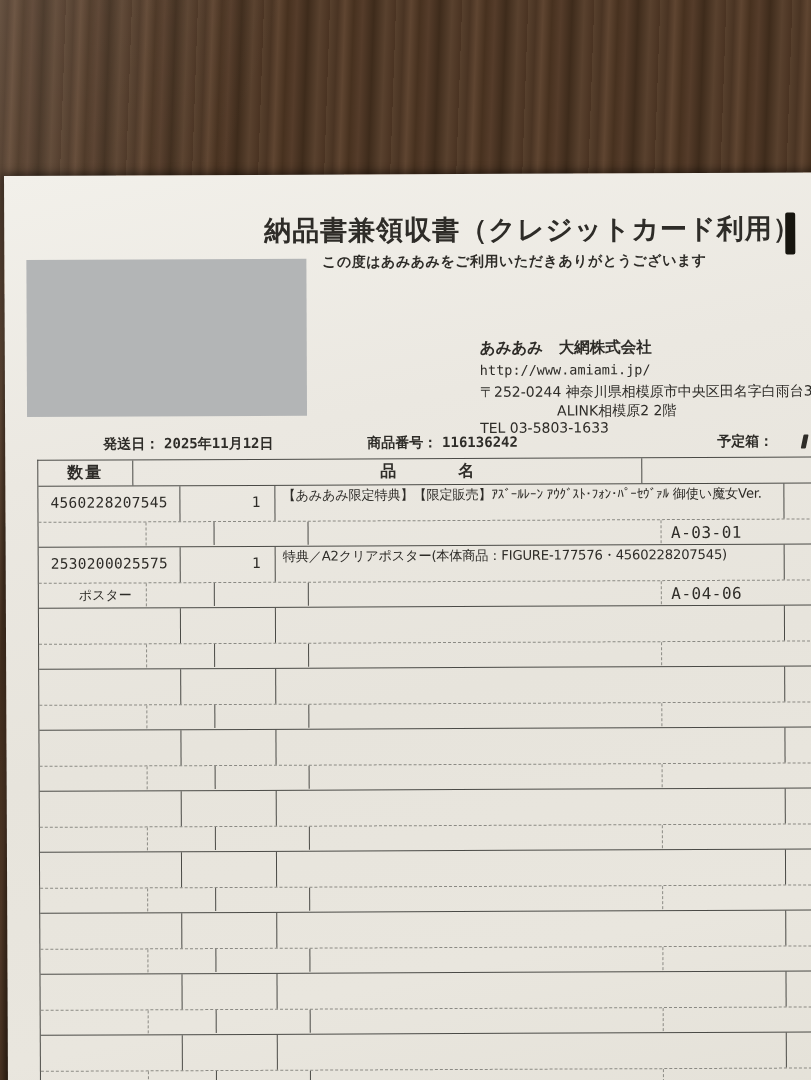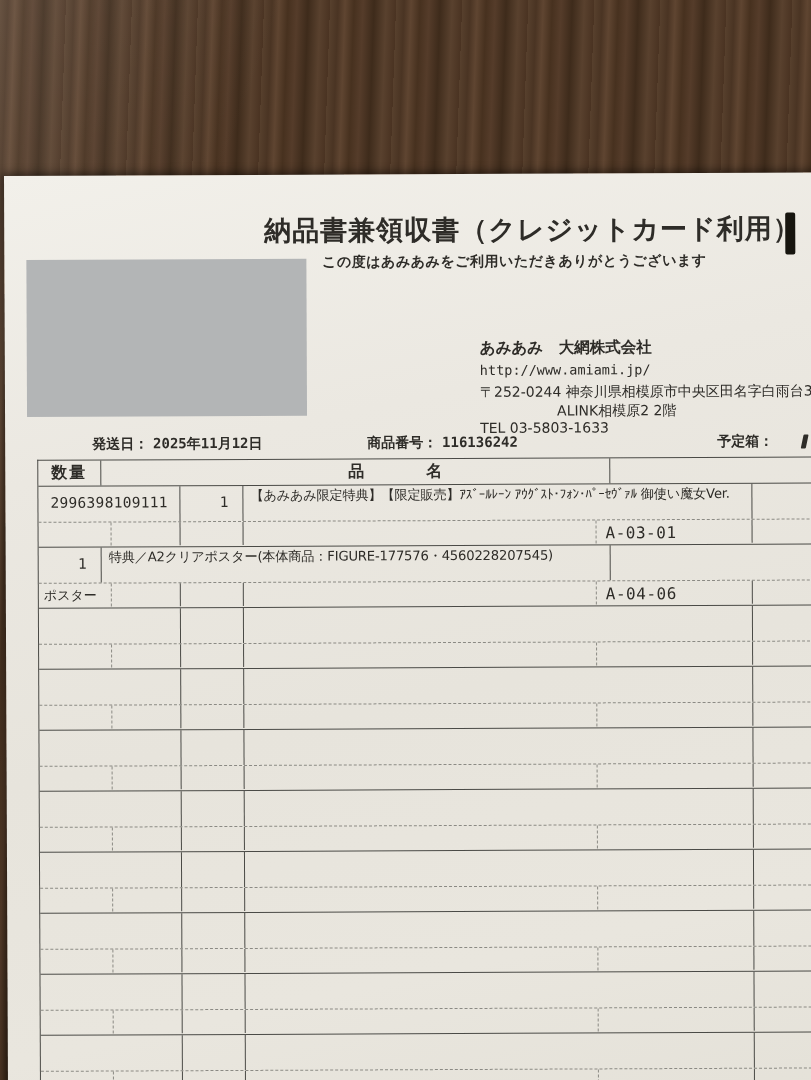--- a/index.html
+++ b/index.html
@@ -38,49 +38,49 @@
   }
   .seller{
     position:absolute;left:475px;top:163px;font-size:14px;line-height:22px;
     white-space:nowrap;font-weight:500;
   }
   .seller .name{font-size:15.5px;font-weight:600;}
   .seller .mono{font-family:"DejaVu Sans Mono",monospace;font-size:13.5px;}
   .seller .indent{margin-left:77px;line-height:17px;}
   .seller .tight{line-height:17px;}
   .ship-line{position:absolute;left:0;top:260px;width:100%;height:22px;font-size:14px;font-weight:600;}
-  .ship-line .f1{position:absolute;left:87px;}
+  .ship-line .f1{position:absolute;left:98px;}
   .ship-line .f2{position:absolute;left:362px;}
   .ship-line .f3{position:absolute;left:712px;}
   .ship-line .num{font-family:"DejaVu Sans Mono",monospace;font-weight:600;}
   .cutoff-char{
     position:absolute;left:797px;top:2px;width:5px;height:14px;
     background:#2e2c28;transform:skewX(-12deg);border-radius:1px;
   }
   
   .tbl{
     position:absolute;left:32px;top:284px;width:776px;
     border:1.6px solid #4a4a46;border-right:none;
   }
   .hdr-row{display:flex;height:25px;border-bottom:1.6px solid #4a4a46;
     font-size:16px;font-weight:600;align-items:center;}
   .c1{width:142px;border-right:1.3px solid #4a4a46;box-sizing:border-box;height:100%;}
-  .c2{width:63px;border-right:1.3px solid #4a4a46;box-sizing:border-box;height:100%;}
+  .c2{width:95px;border-right:1.3px solid #4a4a46;box-sizing:border-box;height:100%;}
   .c3{width:509px;border-right:1.3px solid #4a4a46;box-sizing:border-box;height:100%;position:relative;}
   .c4{flex:1;height:100%;}
   .hdr-row .c1,.hdr-row .c2{display:flex;align-items:center;justify-content:center;letter-spacing:2px;}
   .hdr-row .c3{display:flex;align-items:center;justify-content:center;gap:62px;transform:none;}
   .hdr-row .c3 span{transform:translateX(40px);}
   .block{height:60px;border-bottom:1.3px solid #4a4a46;font-size:13.2px;}
   .block .upper{display:flex;height:36px;border-bottom:1px dashed #8b8a84;box-sizing:border-box;}
   .block .lower{display:flex;height:23px;}
   .cell-itemno{font-family:"DejaVu Sans Mono",monospace;font-size:14.5px;padding:8px 0 0 12px;letter-spacing:0.3px;}
   .cell-qty{text-align:right;padding:8px 14px 0 0;font-size:14.5px;font-family:"DejaVu Sans Mono",monospace;}
   .cell-name{padding:2px 6px 0 7px;line-height:1.28;letter-spacing:-0.2px;}
-  .lower .c1{position:relative;}
+  .lower .c1{position:relative;margin-left:35px;}
   .lower .c1::after{content:'';position:absolute;left:72px;top:0;bottom:0;border-left:1.2px dashed #8b8a84;}
   .lower .c3::before{content:'';position:absolute;left:352px;top:0;bottom:0;border-left:1.2px dashed #8b8a84;}
   .cell-loc{position:absolute;left:362px;top:3px;font-size:16px;font-family:"DejaVu Sans Mono",monospace;letter-spacing:0.5px;}
   .cell-subitem{position:absolute;left:5px;top:3px;font-size:13px;}
 </style>
 </head>
 <body>
 
 <div class="paper">
 
@@ -109,37 +109,38 @@
       <div class="c2">数量</div>
       <div class="c3">
         <span>品</span>
         <span>名</span>
       </div>
       <div class="c4"></div>
     </div>
 
     <div class="block">
       <div class="upper">
-        <div class="c1 cell-itemno">2996398109111</div>
+        <div class="c1 cell-itemno">4560228207545</div>
         <div class="c2 cell-qty">1</div>
         <div class="c3 cell-name">【あみあみ限定特典】【限定販売】ｱｽﾞｰﾙﾚｰﾝ ｱｳｸﾞｽﾄ･ﾌｫﾝ･ﾊﾟｰｾｳﾞｧﾙ 御使い魔女Ver.</div>
         <div class="c4"></div>
       </div>
       <div class="lower">
         <div class="c1"></div>
         <div class="c2"></div>
         <div class="c3">
             <span class="cell-loc">A-03-01</span>
           </div>
         <div class="c4"></div>
       </div>
     </div>
 
     <div class="block">
       <div class="upper">
+        <div class="c1 cell-itemno">2530200025575</div>
         <div class="c2 cell-qty">1</div>
         <div class="c3 cell-name">特典／A2クリアポスター(本体商品：FIGURE-177576・4560228207545)</div>
         <div class="c4"></div>
       </div>
       <div class="lower">
         <div class="c1">
             <span class="cell-subitem">ポスター</span>
           </div>
         <div class="c2"></div>
         <div class="c3">

